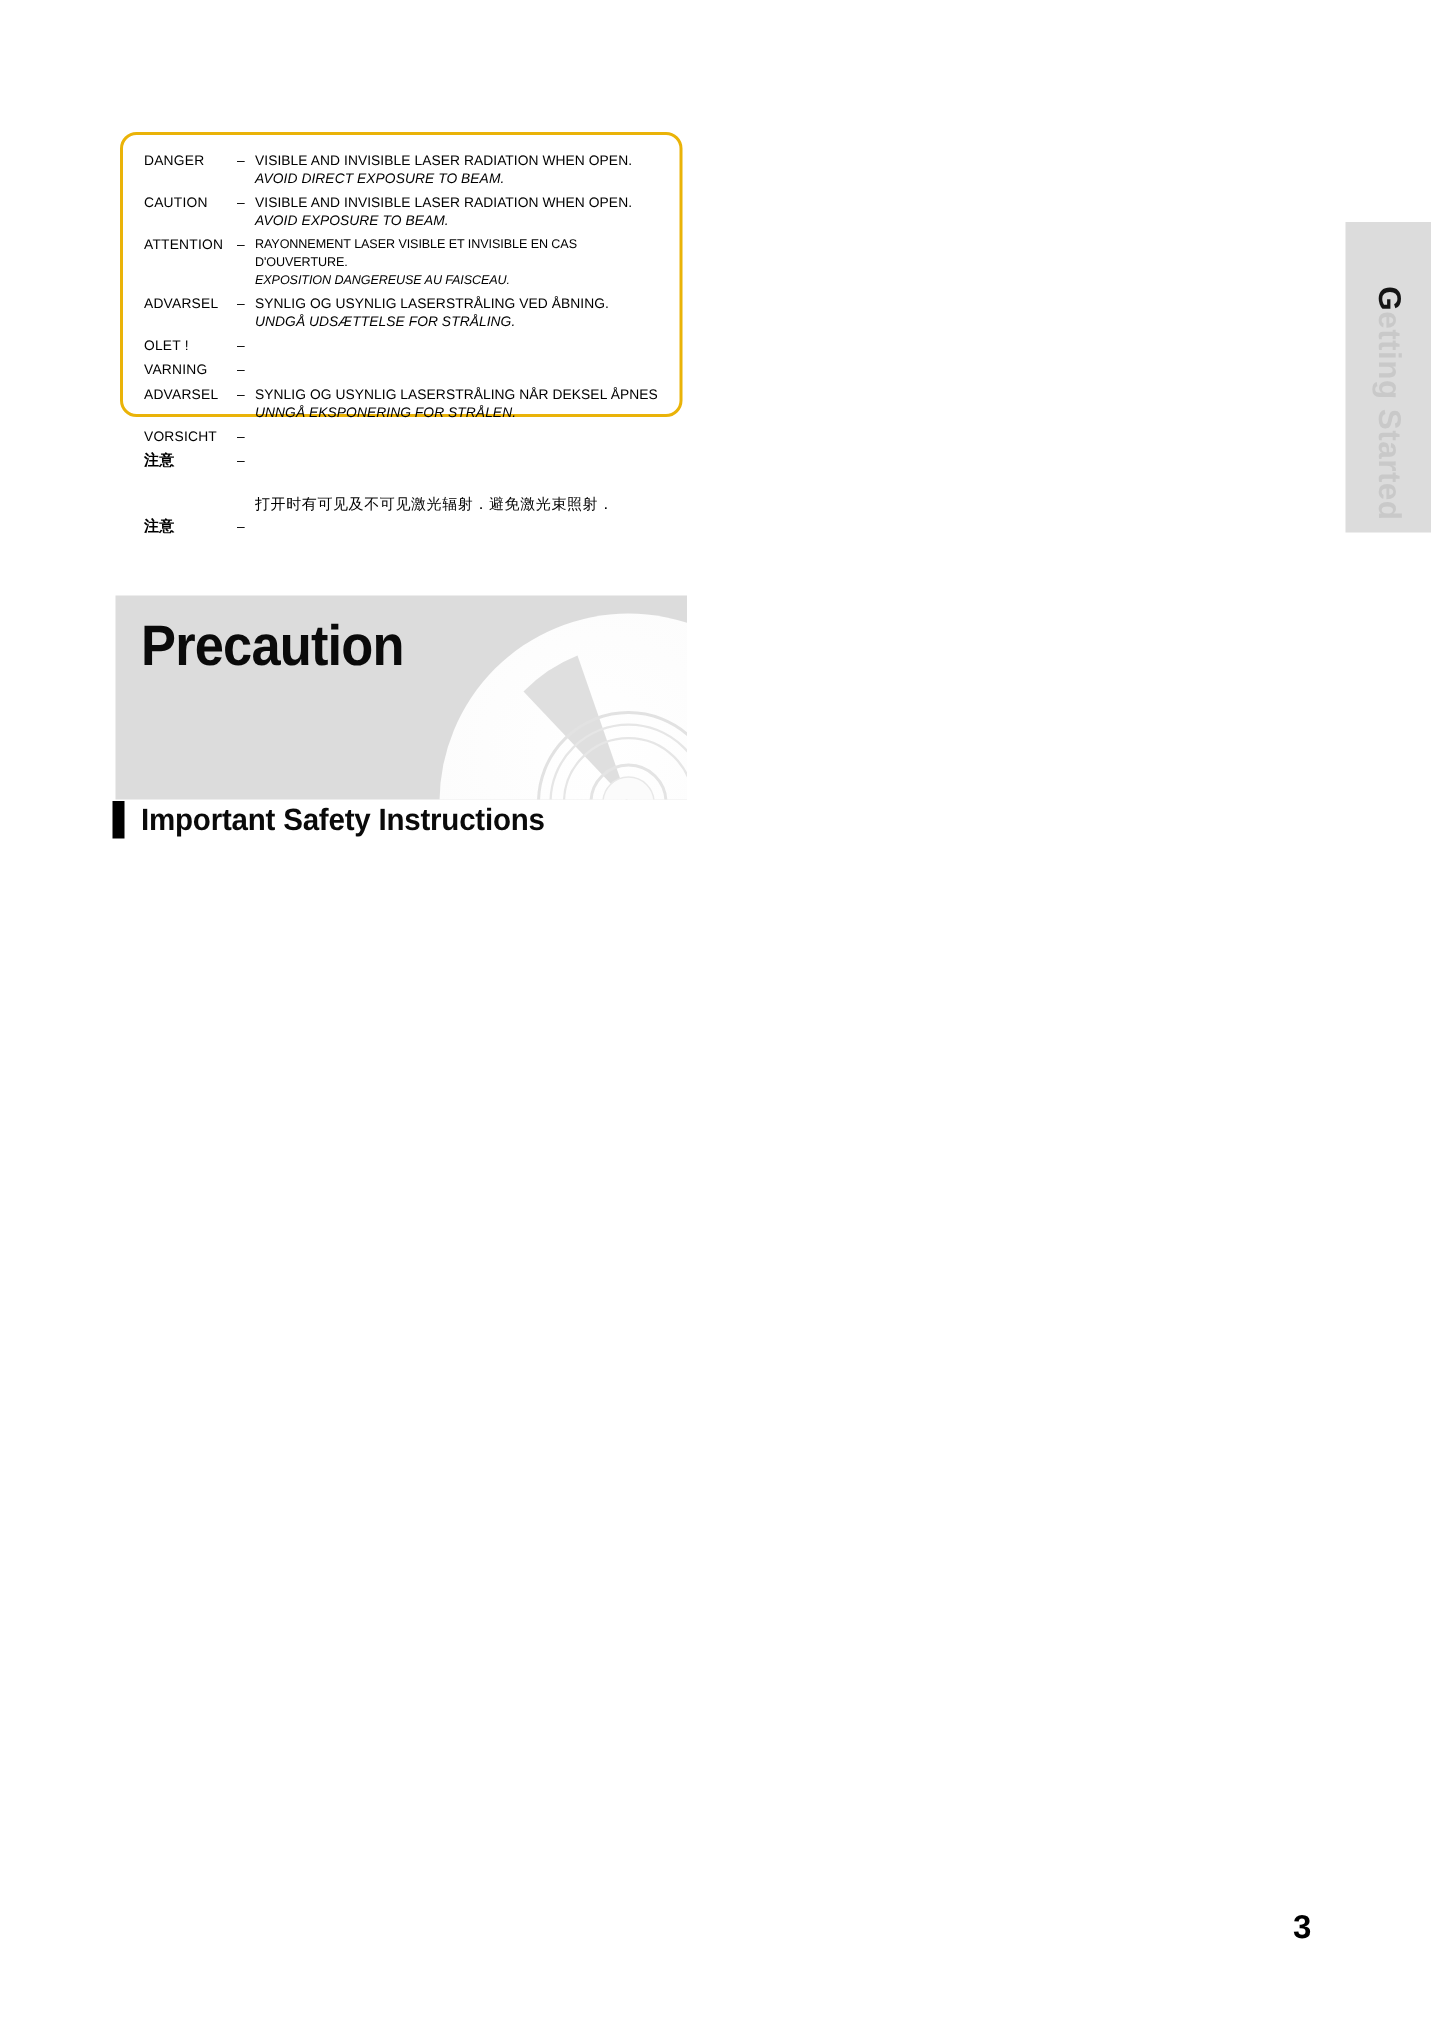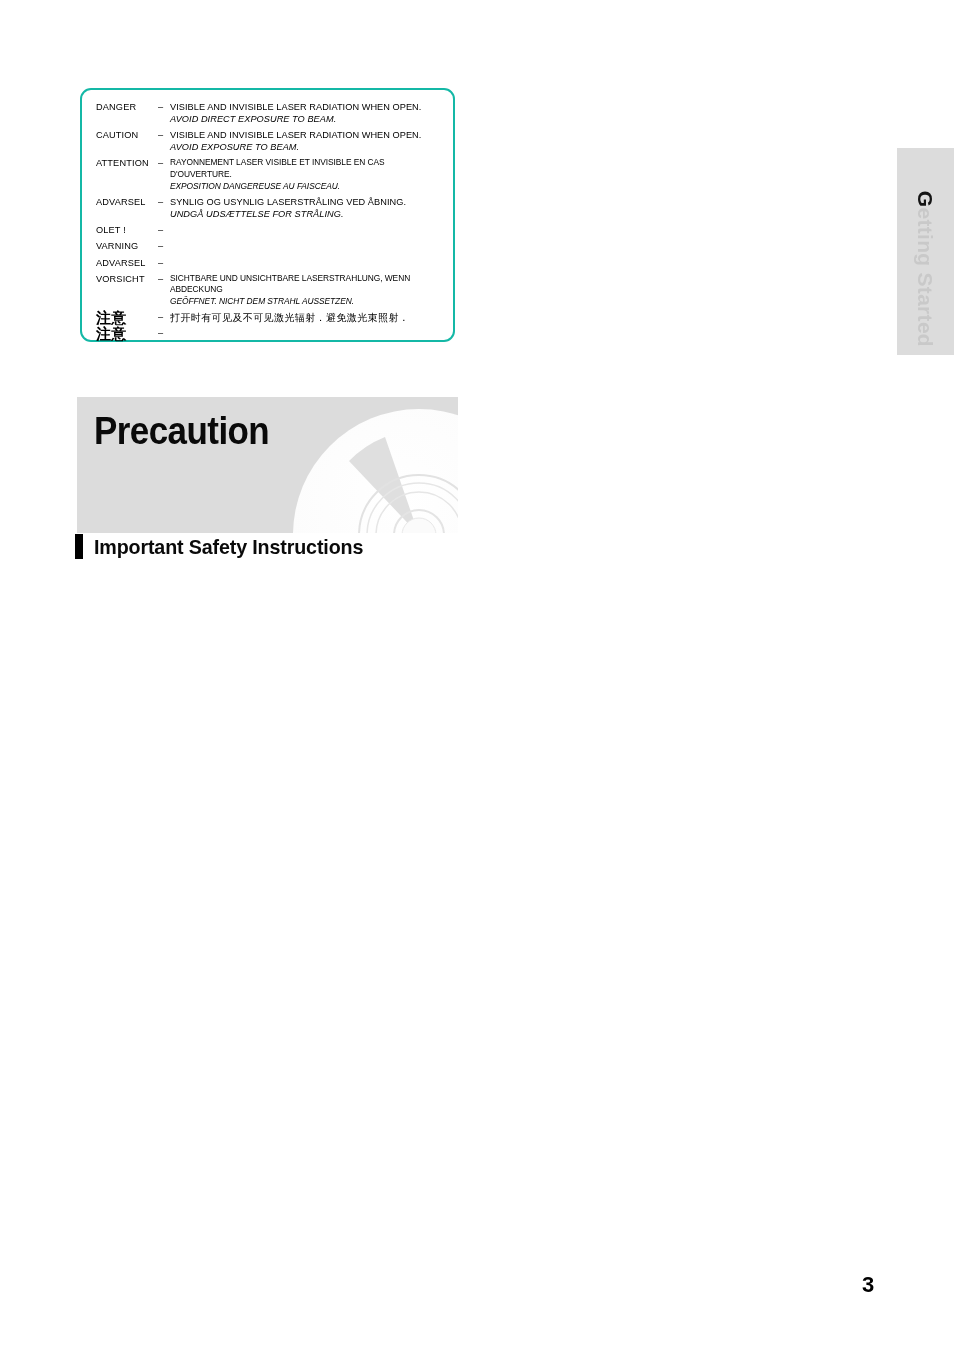--- a/index.html
+++ b/index.html
@@ -50,22 +50,22 @@
   .chapter-tab-label .cap {
     color: #141414;
   }
 
   
   .warning-box {
     position: absolute;
     left: 80px;
     top: 88px;
     width: 375px;
-    height: 254px;
-    border: 2px solid #14b8a6;
+    height: 190px;
+    border: 2px solid #eab308;
     border-radius: 11px;
     box-sizing: border-box;
     background: #ffffff;
   }
   .warning-rows {
     position: absolute;
     left: 14px;
     top: 11px;
     right: 8px;
   }
@@ -104,29 +104,30 @@
   
   .warn-row.tight .warn-text {
     font-size: 8.4px;
     letter-spacing: -0.05px;
     line-height: 11.6px;
   }
 
   
   .warn-row.cjk { margin-bottom: 2px; }
   .warn-row.cjk .warn-term {
-    font-size: 15px;
+    font-size: 10px;
     line-height: 13.5px;
     font-weight: bold;
   }
   .warn-row.cjk .warn-dash { line-height: 13.5px; }
   .warn-row.cjk .warn-text {
     font-size: 10px;
     line-height: 13.5px;
     letter-spacing: 0.4px;
+    margin-top: 29px;
   }
 
   
   .section-banner {
     position: absolute;
     left: 77px;
     top: 397px;
     width: 381px;
     height: 136px;
     background: #dcdcdc;
@@ -242,29 +243,29 @@
     </div>
 
     <div class="warn-row">
       <div class="warn-term">VARNING</div>
       <div class="warn-dash">–</div>
     </div>
 
     <div class="warn-row">
       <div class="warn-term">ADVARSEL</div>
       <div class="warn-dash">–</div>
+      <div class="warn-text">
+        <span class="l1">SYNLIG OG USYNLIG LASERSTRÅLING NÅR DEKSEL ÅPNES</span>
+        <span class="l2">UNNGÅ EKSPONERING FOR STRÅLEN.</span>
+      </div>
     </div>
 
     <div class="warn-row tight">
       <div class="warn-term">VORSICHT</div>
       <div class="warn-dash">–</div>
-      <div class="warn-text">
-        <span class="l1">SICHTBARE UND UNSICHTBARE LASERSTRAHLUNG, WENN ABDECKUNG</span>
-        <span class="l2">GEÖFFNET. NICHT DEM STRAHL AUSSETZEN.</span>
-      </div>
     </div>
 
     <div class="warn-row cjk">
       <div class="warn-term">注意</div>
       <div class="warn-dash">–</div>
       <div class="warn-text">
         <span class="l1">打开时有可见及不可见激光辐射．避免激光束照射．</span>
       </div>
     </div>
 

